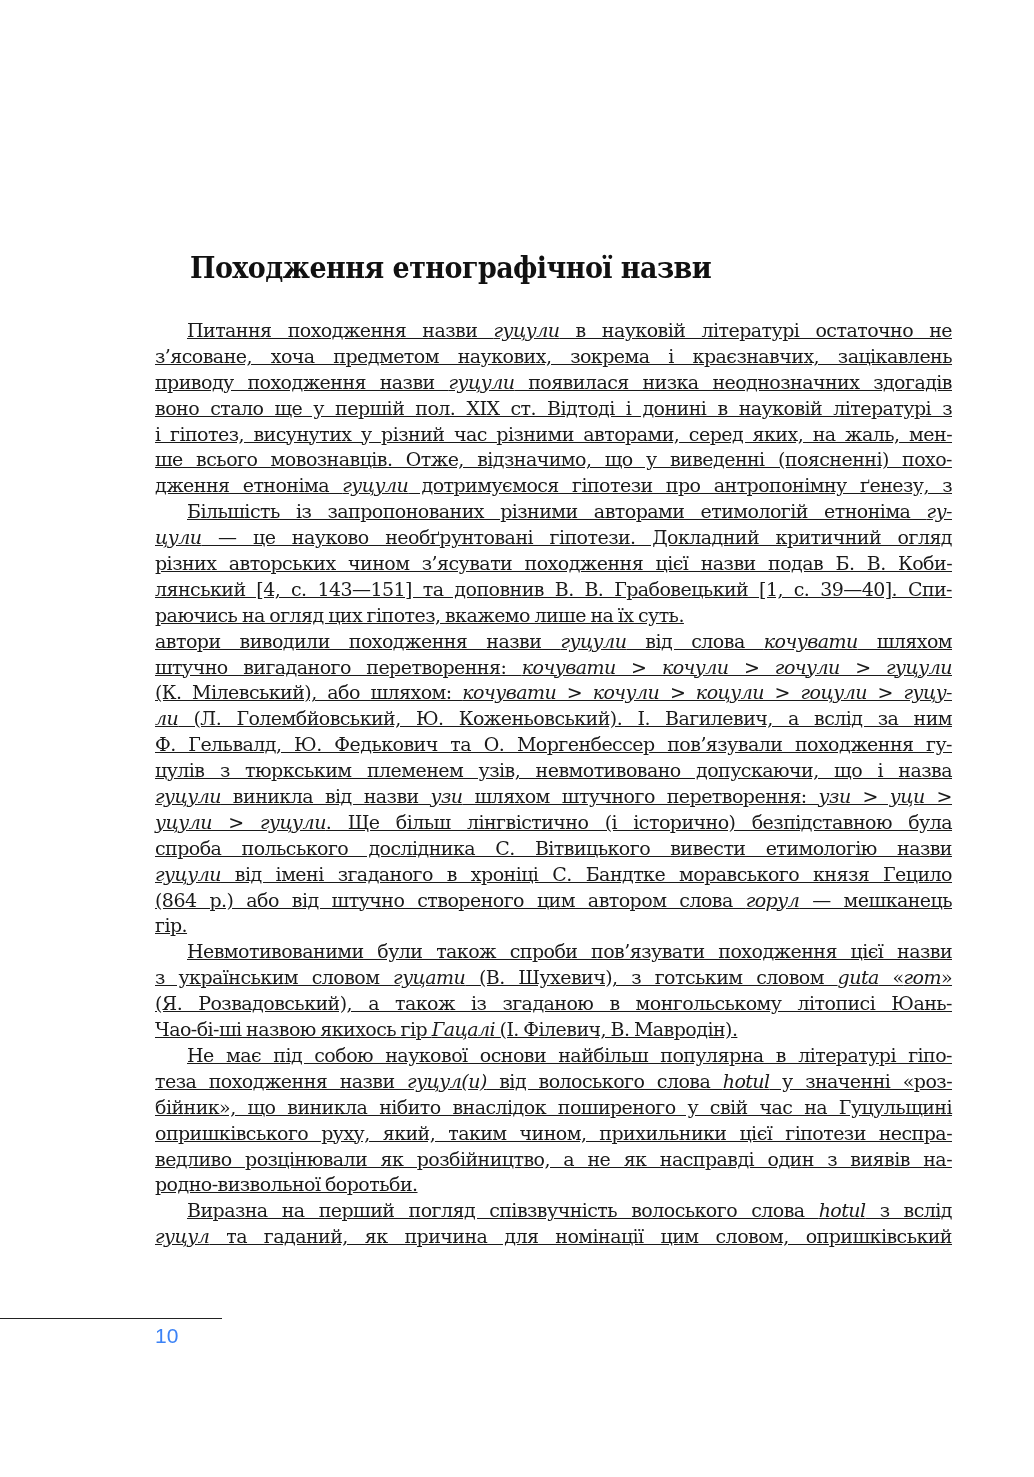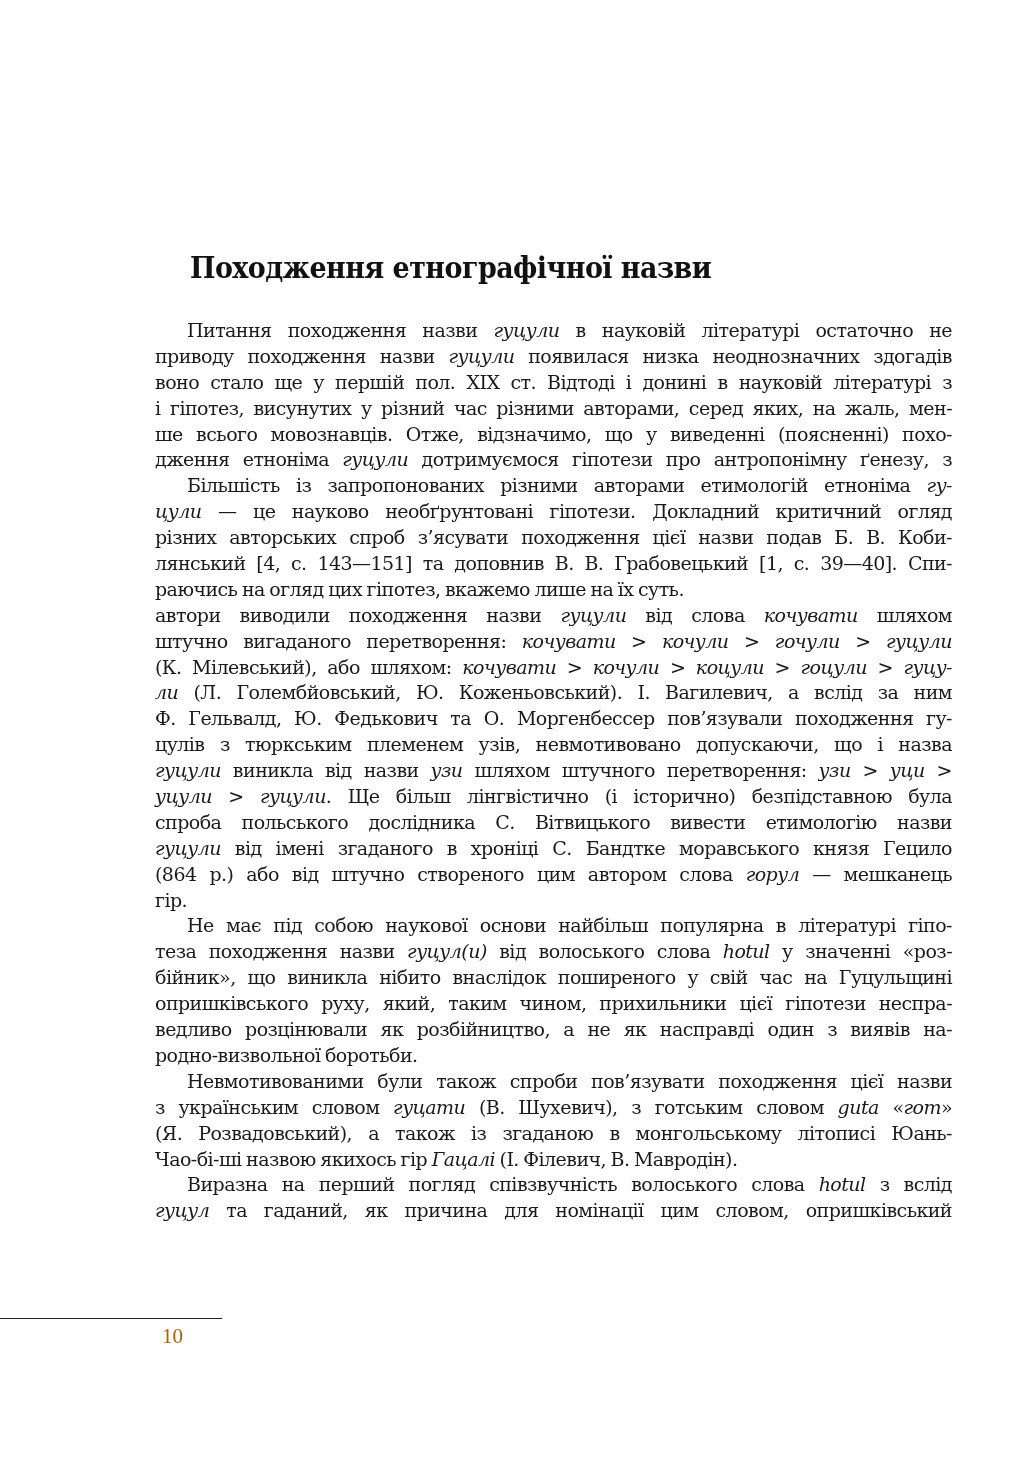--- a/index.html
+++ b/index.html
@@ -6,86 +6,87 @@
     body { width: 1034px; height: 1477px; position: relative; overflow: hidden; color: #1a1a1a; }
     .page { position: absolute; left: 0; top: 0; width: 1034px; height: 1275px; }
     .title {
       position: absolute; left: 190px; top: 251px; margin: 0;
       font-family: "DejaVu Serif", serif; font-weight: bold; font-size: 29px;
       letter-spacing: -0.6px; color: #111; white-space: nowrap;
       transform: scaleX(0.93); transform-origin: left center;
     }
     .body-text {
       position: absolute; left: 155px; top: 318px; width: 797px;
-      font-family: "DejaVu Serif", serif; font-size: 19px; line-height: 25.9px; color: #1a1a1a;
+      font-family: "DejaVu Serif", serif; font-size: 19px; line-height: 25.9px; color: #1a1a1a; text-decoration: underline;
     }
     .line {
       display: block; height: 25.9px; white-space: nowrap; text-align: justify;
       text-align-last: justify; overflow: visible; letter-spacing: -0.55px; word-spacing: -1px;
     }
     .line.last { text-align-last: left; }
     .line.indent { padding-left: 32px; }
     .line .it { font-style: italic; }
     .rule {
       position: absolute; left: 0; top: 1318px; width: 222px; height: 0;
       border-top: 1px solid #222;
     }
     .page-number {
-      position: absolute; left: 162px; top: 1324px;
-      font-family: Liberation Serif, serif; font-size: 21px; color: #a16207;
+      position: absolute; left: 155px; top: 1324px;
+      font-family: Liberation Sans, sans-serif; font-size: 21px; color: #3b82f6;
     }
   </style>
 </head>
 <body>
 
 <div class="page">
   <h1 class="title">Походження етнографічної назви</h1>
   <div class="body-text" id="body-text">
       <div>
         <span class="line indent"><span>Питання походження назви </span><span class="it">гуцули</span><span> в науковій літературі остаточно не</span></span>
+        <span class="line"><span>з’ясоване, хоча предметом наукових, зокрема і краєзнавчих, зацікавлень</span></span>
         <span class="line"><span>приводу походження назви </span><span class="it">гуцули</span><span> появилася низка неоднозначних здогадів</span></span>
         <span class="line"><span>воно стало ще у першій пол. XIX ст. Відтоді і донині в науковій літературі з</span></span>
         <span class="line"><span>і гіпотез, висунутих у різний час різними авторами, серед яких, на жаль, мен-</span></span>
         <span class="line"><span>ше всього мовознавців. Отже, відзначимо, що у виведенні (поясненні) похо-</span></span>
         <span class="line"><span>дження етноніма </span><span class="it">гуцули</span><span> дотримуємося гіпотези про антропонімну ґенезу, з</span></span>
       </div>
       <div>
         <span class="line indent"><span>Більшість із запропонованих різними авторами етимологій етноніма </span><span class="it">гу-</span></span>
         <span class="line"><span class="it">цули</span><span> — це науково необґрунтовані гіпотези. Докладний критичний огляд</span></span>
-        <span class="line"><span>різних авторських спроб з’ясувати походження цієї назви подав Б. В. Коби-</span></span>
+        <span class="line"><span>різних авторських чином з’ясувати походження цієї назви подав Б. В. Коби-</span></span>
         <span class="line"><span>лянський [4, с. 143—151] та доповнив В. В. Грабовецький [1, с. 39—40]. Спи-</span></span>
         <span class="line last"><span>раючись на огляд цих гіпотез, вкажемо лише на їх суть.</span></span>
       </div>
       <div>
         <span class="line"><span>автори виводили походження назви </span><span class="it">гуцули</span><span> від слова </span><span class="it">кочувати</span><span> шляхом</span></span>
         <span class="line"><span>штучно вигаданого перетворення: </span><span class="it">кочувати &gt; кочули &gt; гочули &gt; гуцули</span></span>
         <span class="line"><span>(К. Мілевський), або шляхом: </span><span class="it">кочувати &gt; кочули &gt; коцули &gt; гоцули &gt; гуцу-</span></span>
         <span class="line"><span class="it">ли</span><span> (Л. Голембйовський, Ю. Коженьовський). І. Вагилевич, а вслід за ним</span></span>
         <span class="line"><span>Ф. Гельвалд, Ю. Федькович та О. Моргенбессер пов’язували походження гу-</span></span>
         <span class="line"><span>цулів з тюркським племенем узів, невмотивовано допускаючи, що і назва</span></span>
         <span class="line"><span class="it">гуцули</span><span> виникла від назви </span><span class="it">узи</span><span> шляхом штучного перетворення: </span><span class="it">узи &gt; уци &gt;</span></span>
         <span class="line"><span class="it">уцули &gt; гуцули</span><span>. Ще більш лінгвістично (і історично) безпідставною була</span></span>
         <span class="line"><span>спроба польського дослідника С. Вітвицького вивести етимологію назви</span></span>
         <span class="line"><span class="it">гуцули</span><span> від імені згаданого в хроніці С. Бандтке моравського князя Гецило</span></span>
         <span class="line"><span>(864 р.) або від штучно створеного цим автором слова </span><span class="it">горул</span><span> — мешканець</span></span>
         <span class="line last"><span>гір.</span></span>
       </div>
       <div>
+        <span class="line indent"><span>Невмотивованими були також спроби пов’язувати походження цієї назви</span></span>
+        <span class="line"><span>з українським словом </span><span class="it">гуцати</span><span> (В. Шухевич), з готським словом </span><span class="it">guta</span><span> «</span><span class="it">гот</span><span>»</span></span>
+        <span class="line"><span>(Я. Розвадовський), а також із згаданою в монгольському літописі Юань-</span></span>
+        <span class="line last"><span>Чао-бі-ші назвою якихось гір </span><span class="it">Гацалі</span><span> (І. Філевич, В. Мавродін).</span></span>
+      </div>
+      <div>
         <span class="line indent"><span>Не має під собою наукової основи найбільш популярна в літературі гіпо-</span></span>
         <span class="line"><span>теза походження назви </span><span class="it">гуцул(и)</span><span> від волоського слова </span><span class="it">hotul</span><span> у значенні «роз-</span></span>
         <span class="line"><span>бійник», що виникла нібито внаслідок поширеного у свій час на Гуцульщині</span></span>
         <span class="line"><span>опришківського руху, який, таким чином, прихильники цієї гіпотези неспра-</span></span>
         <span class="line"><span>ведливо розцінювали як розбійництво, а не як насправді один з виявів на-</span></span>
         <span class="line last"><span>родно-визвольної боротьби.</span></span>
-      </div>
-      <div>
-        <span class="line indent"><span>Невмотивованими були також спроби пов’язувати походження цієї назви</span></span>
-        <span class="line"><span>з українським словом </span><span class="it">гуцати</span><span> (В. Шухевич), з готським словом </span><span class="it">guta</span><span> «</span><span class="it">гот</span><span>»</span></span>
-        <span class="line"><span>(Я. Розвадовський), а також із згаданою в монгольському літописі Юань-</span></span>
-        <span class="line last"><span>Чао-бі-ші назвою якихось гір </span><span class="it">Гацалі</span><span> (І. Філевич, В. Мавродін).</span></span>
       </div>
       <div>
         <span class="line indent"><span>Виразна на перший погляд співзвучність волоського слова </span><span class="it">hotul</span><span> з вслід</span></span>
         <span class="line"><span class="it">гуцул</span><span> та гаданий, як причина для номінації цим словом, опришківський</span></span>
       </div>
     </div>
   <div class="rule"></div>
   <div class="page-number">10</div>
 </div>
 

